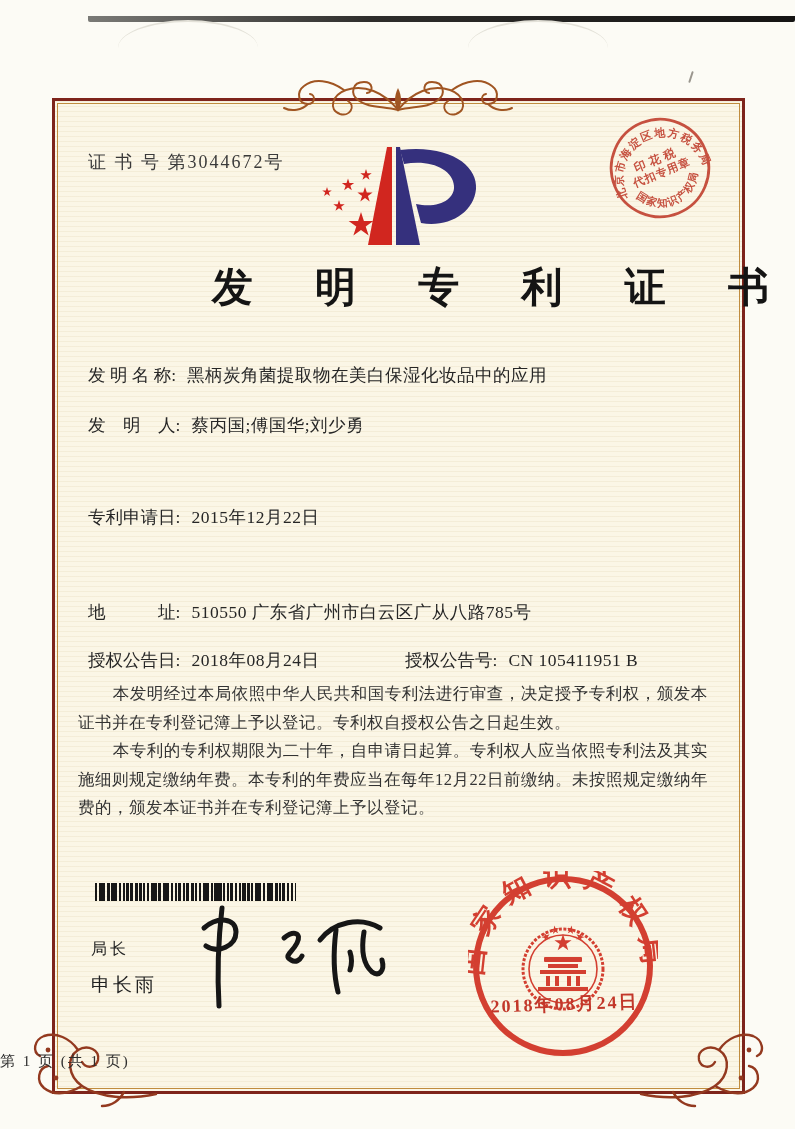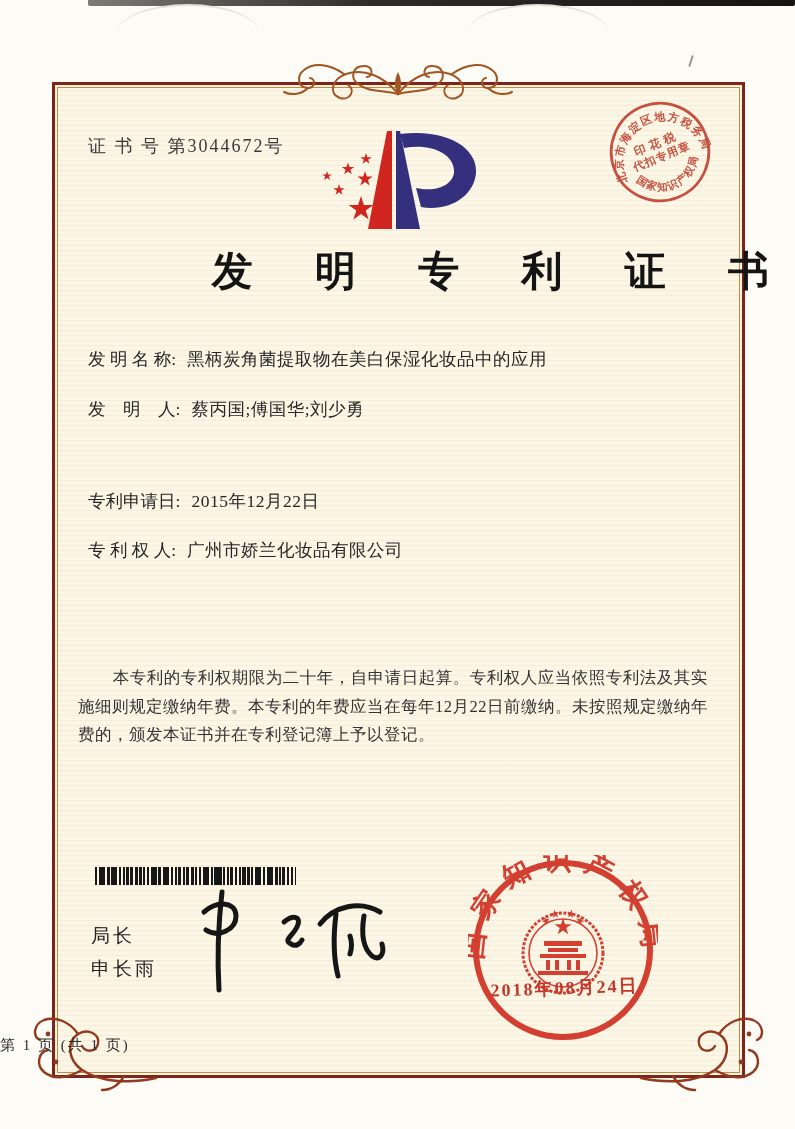--- a/index.html
+++ b/index.html
@@ -2,21 +2,21 @@
 <html><head>
 <meta charset="utf-8">
 <style>
   html,body{margin:0;padding:0;}
   body{
     width:795px;height:1129px;position:relative;overflow:hidden;
     background:#fcfbf5;
     font-family:"Liberation Serif","DejaVu Serif",serif;
     color:#2b2b2b;
   }
-  .page{position:absolute;inset:0;}
+  .page{position:absolute;inset:0;margin-top:16px;}
   
   .scan-top{position:absolute;left:88px;top:0;width:707px;height:6px;
     background:linear-gradient(90deg,#7a7a76,#2e2d2b 40%,#151413);border-radius:0 0 2px 2px;}
   .scan-curve{position:absolute;top:4px;height:26px;border-top:2px solid #e3e1d8;border-radius:50%/100% 100% 0 0;}
   .scan-curve.a{left:118px;width:140px;}
   .scan-curve.b{left:468px;width:140px;}
   .scan-mark{position:absolute;left:690px;top:55px;width:2px;height:12px;background:#9a968e;transform:rotate(18deg);border-radius:2px;}
   
   .frame{
     position:absolute;left:52px;top:82px;width:693px;height:996px;box-sizing:border-box;
@@ -44,21 +44,21 @@
   .paras p{margin:0;font-size:16.5px;line-height:28.5px;letter-spacing:.5px;
     text-indent:2.1em;color:#333;font-family:"Liberation Serif","DejaVu Serif",serif;}
   
   .barcode{position:absolute;left:95px;top:867px;width:201px;height:18px;
     background:
       repeating-linear-gradient(90deg,#171717 0 2px,rgba(0,0,0,0) 2px 4px),
       repeating-linear-gradient(90deg,#171717 0 1px,rgba(0,0,0,0) 1px 7px),
       repeating-linear-gradient(90deg,rgba(0,0,0,0) 0 5px,#171717 5px 8px,rgba(0,0,0,0) 8px 13px);
   }
   
-  .signer-title{position:absolute;left:91px;top:923px;font-size:19px;letter-spacing:3px;color:#222;}
+  .signer-title{position:absolute;left:91px;top:923px;font-size:16px;letter-spacing:3px;color:#222;}
   .signer-name{position:absolute;left:91px;top:956px;font-size:19px;letter-spacing:3px;color:#222;}
   .signature{position:absolute;left:188px;top:886px;width:210px;height:108px;}
   
   .seal{position:absolute;left:468px;top:855px;width:190px;height:190px;opacity:.96;}
   .seal-date{position:absolute;left:462px;top:976px;width:205px;text-align:center;
     font-size:18px;color:#c2372a;letter-spacing:2px;transform:rotate(-2deg);font-weight:600;}
   
   .stamp{position:absolute;left:607px;top:99px;width:106px;height:106px;transform:rotate(-22deg);opacity:.88;}
   
   .footer{position:absolute;left:0;top:1036px;width:100%;font-size:15px;letter-spacing:2px;color:#2e2e2e;}
@@ -146,25 +146,32 @@
 
   <div class="row r1">
     <span class="lab">发 明 名 称:</span><span class="val">黑柄炭角菌提取物在美白保湿化妆品中的应用</span>
   </div>
   <div class="row r2">
     <span class="lab">发　明　人:</span><span class="val">蔡丙国;傅国华;刘少勇</span>
   </div>
   <div class="row r4">
     <span class="lab">专利申请日:</span><span class="val">2015年12月22日</span>
   </div>
-  <div class="row r5">
-    <span class="lab">专 利 权 人:</span><span class="val">广州市娇兰化妆品有限公司</span>
+  <div class="row r6">
+    <span class="lab">地　　　址:</span><span class="val">510550 广东省广州市白云区广从八路785号</span>
+  </div>
+  <div class="row r7">
+    <span class="lab">授权公告日:</span><span class="val">2018年08月24日</span>
+    <span class="group2">
+      <span class="lab">授权公告号:</span><span class="val">CN 105411951 B</span>
+    </span>
   </div>
 
   <div class="paras">
+    <p>本发明经过本局依照中华人民共和国专利法进行审查，决定授予专利权，颁发本证书并在专利登记簿上予以登记。专利权自授权公告之日起生效。</p>
     <p>本专利的专利权期限为二十年，自申请日起算。专利权人应当依照专利法及其实施细则规定缴纳年费。本专利的年费应当在每年12月22日前缴纳。未按照规定缴纳年费的，颁发本证书并在专利登记簿上予以登记。</p>
   </div>
 
   <div class="barcode"></div>
 
   <div class="signer-title">局长</div>
   <div class="signer-name">申长雨</div>
 
   <div class="signature">
     <svg width="210" height="108" viewBox="0 0 210 108">

